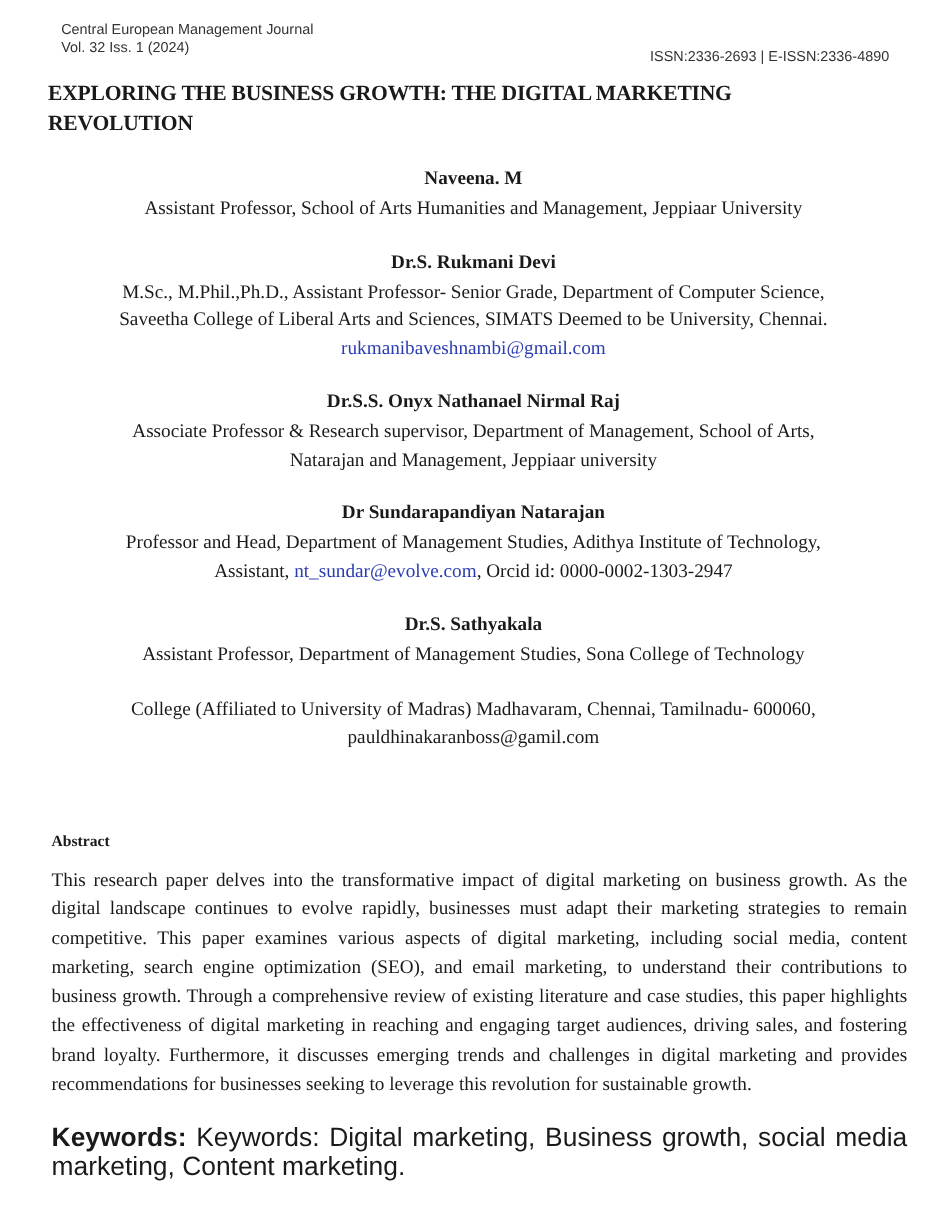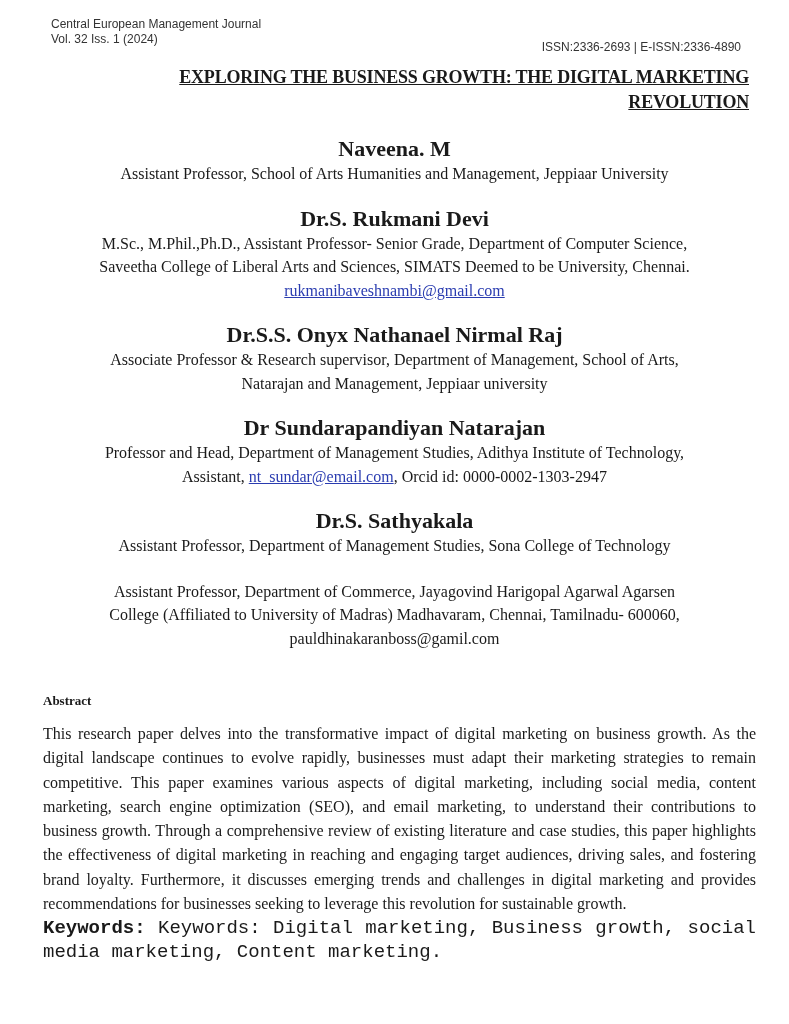--- a/index.html
+++ b/index.html
@@ -25,51 +25,49 @@
       color: #333333;
     }
     .header-left { position: absolute; left: 0; top: 0; }
     .header-right { position: absolute; right: 0; top: 0; margin-top: 23px; }
 
     .title {
       position: absolute;
       top: 65px;
       left: 40px;
       right: 40px;
-      text-align: right;
+      text-align: left;
       font-family: "Liberation Serif", serif;
       font-weight: bold;
       font-size: 18px;
       line-height: 25px;
       letter-spacing: -0.2px;
-      text-decoration: underline;
     }
 
     .authors {
       position: absolute;
       top: 138px;
       left: 20px;
       right: 20px;
       text-align: center;
       font-family: "Liberation Serif", serif;
       font-size: 16px;
       line-height: 23.5px;
     }
     .author { margin-bottom: 22px; }
     .author-name {
       font-weight: bold;
-      font-size: 22px;
+      font-size: 16px;
       line-height: 22px;
       margin-bottom: 2px;
       text-align: center;
     }
     .author-line { white-space: nowrap; }
     .link {
       color: #2a3cb0;
-      text-decoration: underline;
     }
 
     .abstract-heading {
       position: absolute;
       top: 690px;
       left: 43px;
       font-family: "Liberation Serif", serif;
       font-weight: bold;
       font-size: 13px;
       line-height: 22px;
@@ -79,25 +77,25 @@
       top: 722px;
       left: 43px;
       width: 713px;
       font-family: "Liberation Serif", serif;
       font-size: 16px;
       line-height: 24.3px;
       text-align: justify;
     }
     .keywords {
       position: absolute;
-      top: 916px;
+      top: 936px;
       left: 43px;
       width: 713px;
-      font-family: Liberation Mono, monospace;
-      font-size: 19px;
+      font-family: Liberation Sans, sans-serif;
+      font-size: 22px;
       line-height: 24px;
       text-align: justify;
     }
     .kw-label { font-weight: bold; }
   </style>
 </head>
 <body>
 
 <div class="header">
   <div class="header-left">
@@ -127,30 +125,29 @@
 
   <div class="author">
     <div class="author-name">Dr.S.S. Onyx Nathanael Nirmal Raj</div>
     <div class="author-line">Associate Professor &amp; Research supervisor, Department of Management, School of Arts,</div>
     <div class="author-line">Natarajan and Management, Jeppiaar university</div>
   </div>
 
   <div class="author">
     <div class="author-name">Dr Sundarapandiyan Natarajan</div>
     <div class="author-line">Professor and Head, Department of Management Studies, Adithya Institute of Technology,</div>
-    <div class="author-line"><span>Assistant, </span><a class="link">nt_sundar@email.com</a><span>, Orcid id: 0000-0002-1303-2947</span></div>
+    <div class="author-line"><span>Assistant, </span><a class="link">nt_sundar@evolve.com</a><span>, Orcid id: 0000-0002-1303-2947</span></div>
   </div>
 
   <div class="author">
     <div class="author-name">Dr.S. Sathyakala</div>
     <div class="author-line">Assistant Professor, Department of Management Studies, Sona College of Technology</div>
   </div>
 
   <div class="author">
-    <div class="author-line">Assistant Professor, Department of Commerce, Jayagovind Harigopal Agarwal Agarsen</div>
     <div class="author-line">College (Affiliated to University of Madras) Madhavaram, Chennai, Tamilnadu- 600060,</div>
     <div class="author-line">pauldhinakaranboss@gamil.com</div>
   </div>
 </div>
 
 <div class="abstract-heading">Abstract</div>
 <div class="abstract-body">This research paper delves into the transformative impact of digital marketing on business growth. As the digital landscape continues to evolve rapidly, businesses must adapt their marketing strategies to remain competitive. This paper examines various aspects of digital marketing, including social media, content marketing, search engine optimization (SEO), and email marketing, to understand their contributions to business growth. Through a comprehensive review of existing literature and case studies, this paper highlights the effectiveness of digital marketing in reaching and engaging target audiences, driving sales, and fostering brand loyalty. Furthermore, it discusses emerging trends and challenges in digital marketing and provides recommendations for businesses seeking to leverage this revolution for sustainable growth.</div>
 
 <div class="keywords"><span class="kw-label">Keywords:</span><span> Keywords: Digital marketing, Business growth, social media marketing, Content marketing.</span></div>
 

